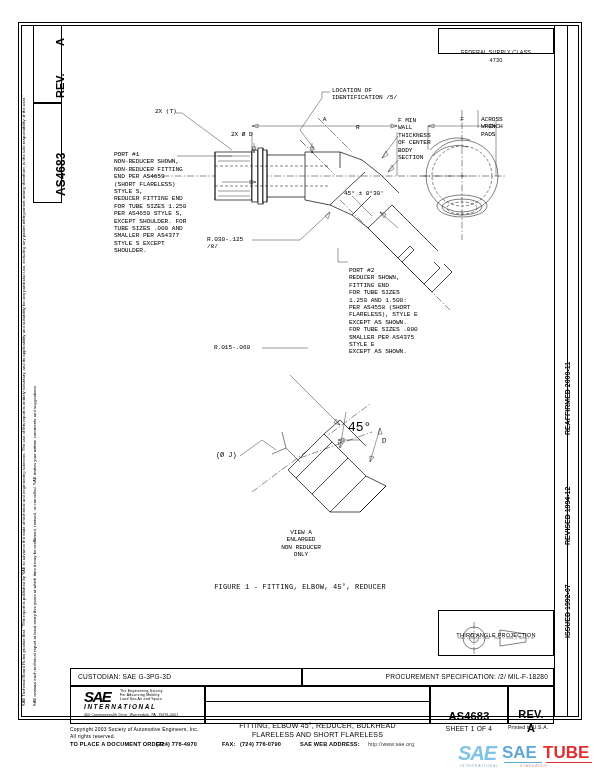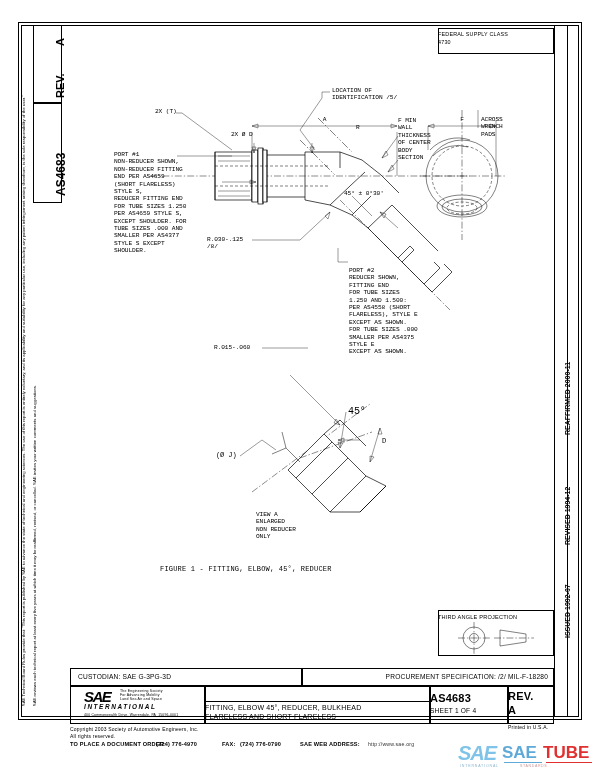--- a/index.html
+++ b/index.html
@@ -3,21 +3,21 @@
 <meta charset="utf-8">
 <style>
   html,body{margin:0;padding:0;background:#fff;}
   body{width:600px;height:776px;font-family:"Liberation Sans",sans-serif;color:#000;position:relative;overflow:hidden;}
   #sheet{position:absolute;left:0;top:0;width:600px;height:776px;background:#fff;}
 
   .ln{position:absolute;background:#000;}
   .box{position:absolute;border:1px solid #000;box-sizing:border-box;}
 
   .t{position:absolute;font-family:"Liberation Sans",sans-serif;white-space:pre;letter-spacing:.2px;}
-  .ctr{text-align:left;}
+  .ctr{text-align:center;margin-top:18px;}
   .vtext{position:absolute;transform-origin:0 0;white-space:pre;}
 
   
   .dwg{font-family:"Liberation Mono",monospace;font-size:6.2px;line-height:7.4px;letter-spacing:-.1px;}
   .dwg9{font-family:"Liberation Mono",monospace;font-size:7px;line-height:8px;}
 
   #frameOuter{left:18px;top:22px;width:564px;height:698px;}
   #frameInner{left:21px;top:25px;width:558px;height:692px;}
 
   svg.art{position:absolute;left:0;top:0;overflow:visible;}
@@ -236,21 +236,21 @@
 
   <div class="t dwg" style="left:356px;top:124px;">R</div>
 
   <div class="t dwg" style="left:344px;top:190px;">45° ± 0°30'</div>
 
   <div class="t dwg" style="left:207px;top:236px;">R.030-.125
 /8/</div>
 
   <div class="t dwg" style="left:214px;top:344px;">R.015-.060</div>
 
-  <div class="t dwg" style="left:348px;top:408px;font-size:10px;">45°</div>
+  <div class="t dwg" style="left:348px;top:424px;font-size:13px;">45°</div>
 
   <div class="t dwg" style="left:382px;top:438px;font-size:7px;">D</div>
 
   <div class="t dwg" style="left:216px;top:452px;font-size:7px;">(Ø J)</div>
 
   <div class="t dwg" style="left:114px;top:151px;">PORT #1
 NON-REDUCER SHOWN,
 NON-REDUCER FITTING
 END PER AS4659
 (SHORT FLARELESS)

